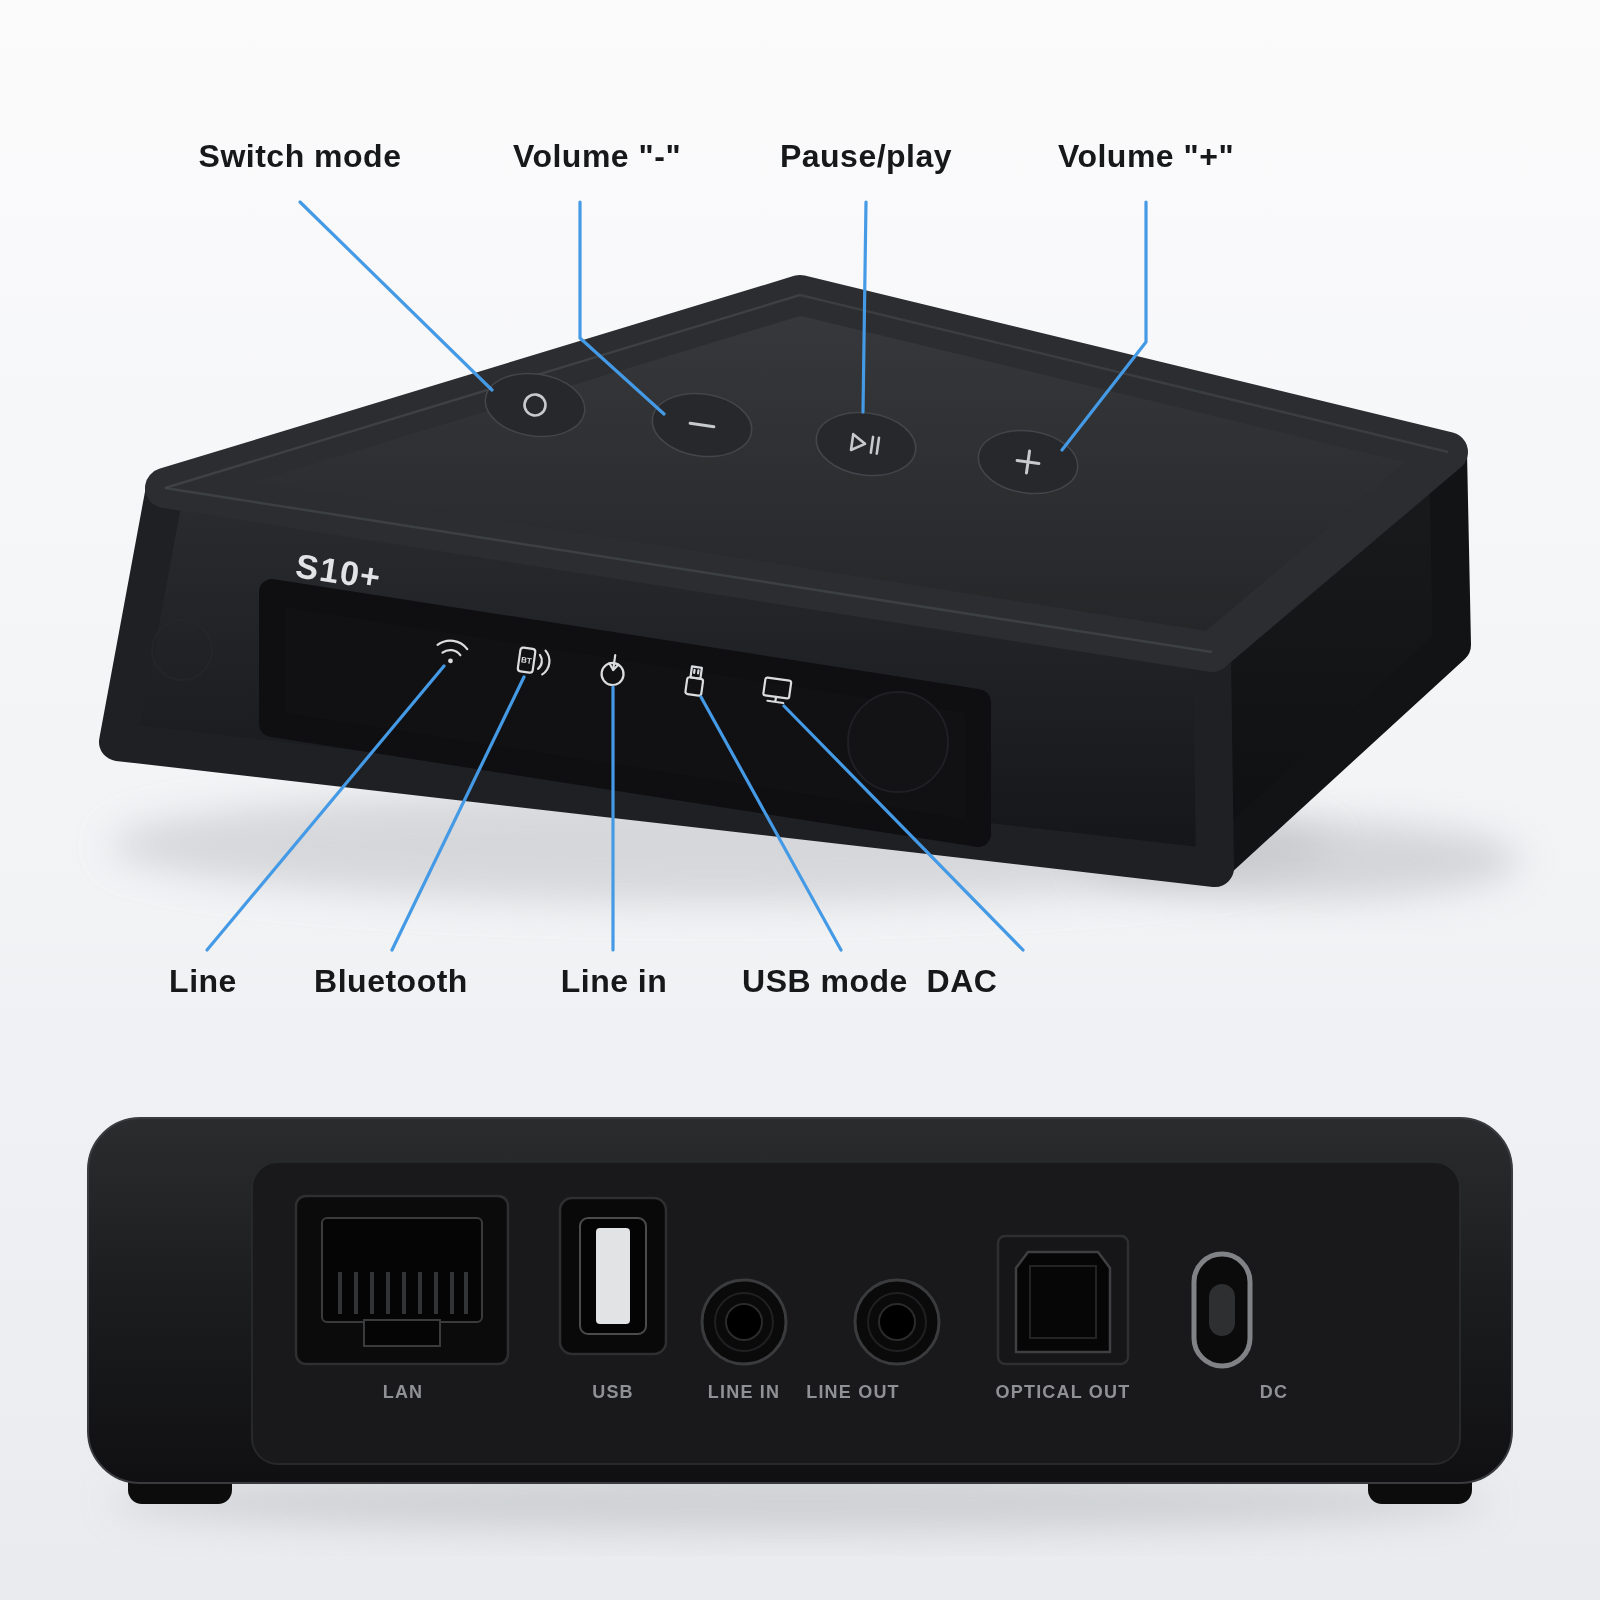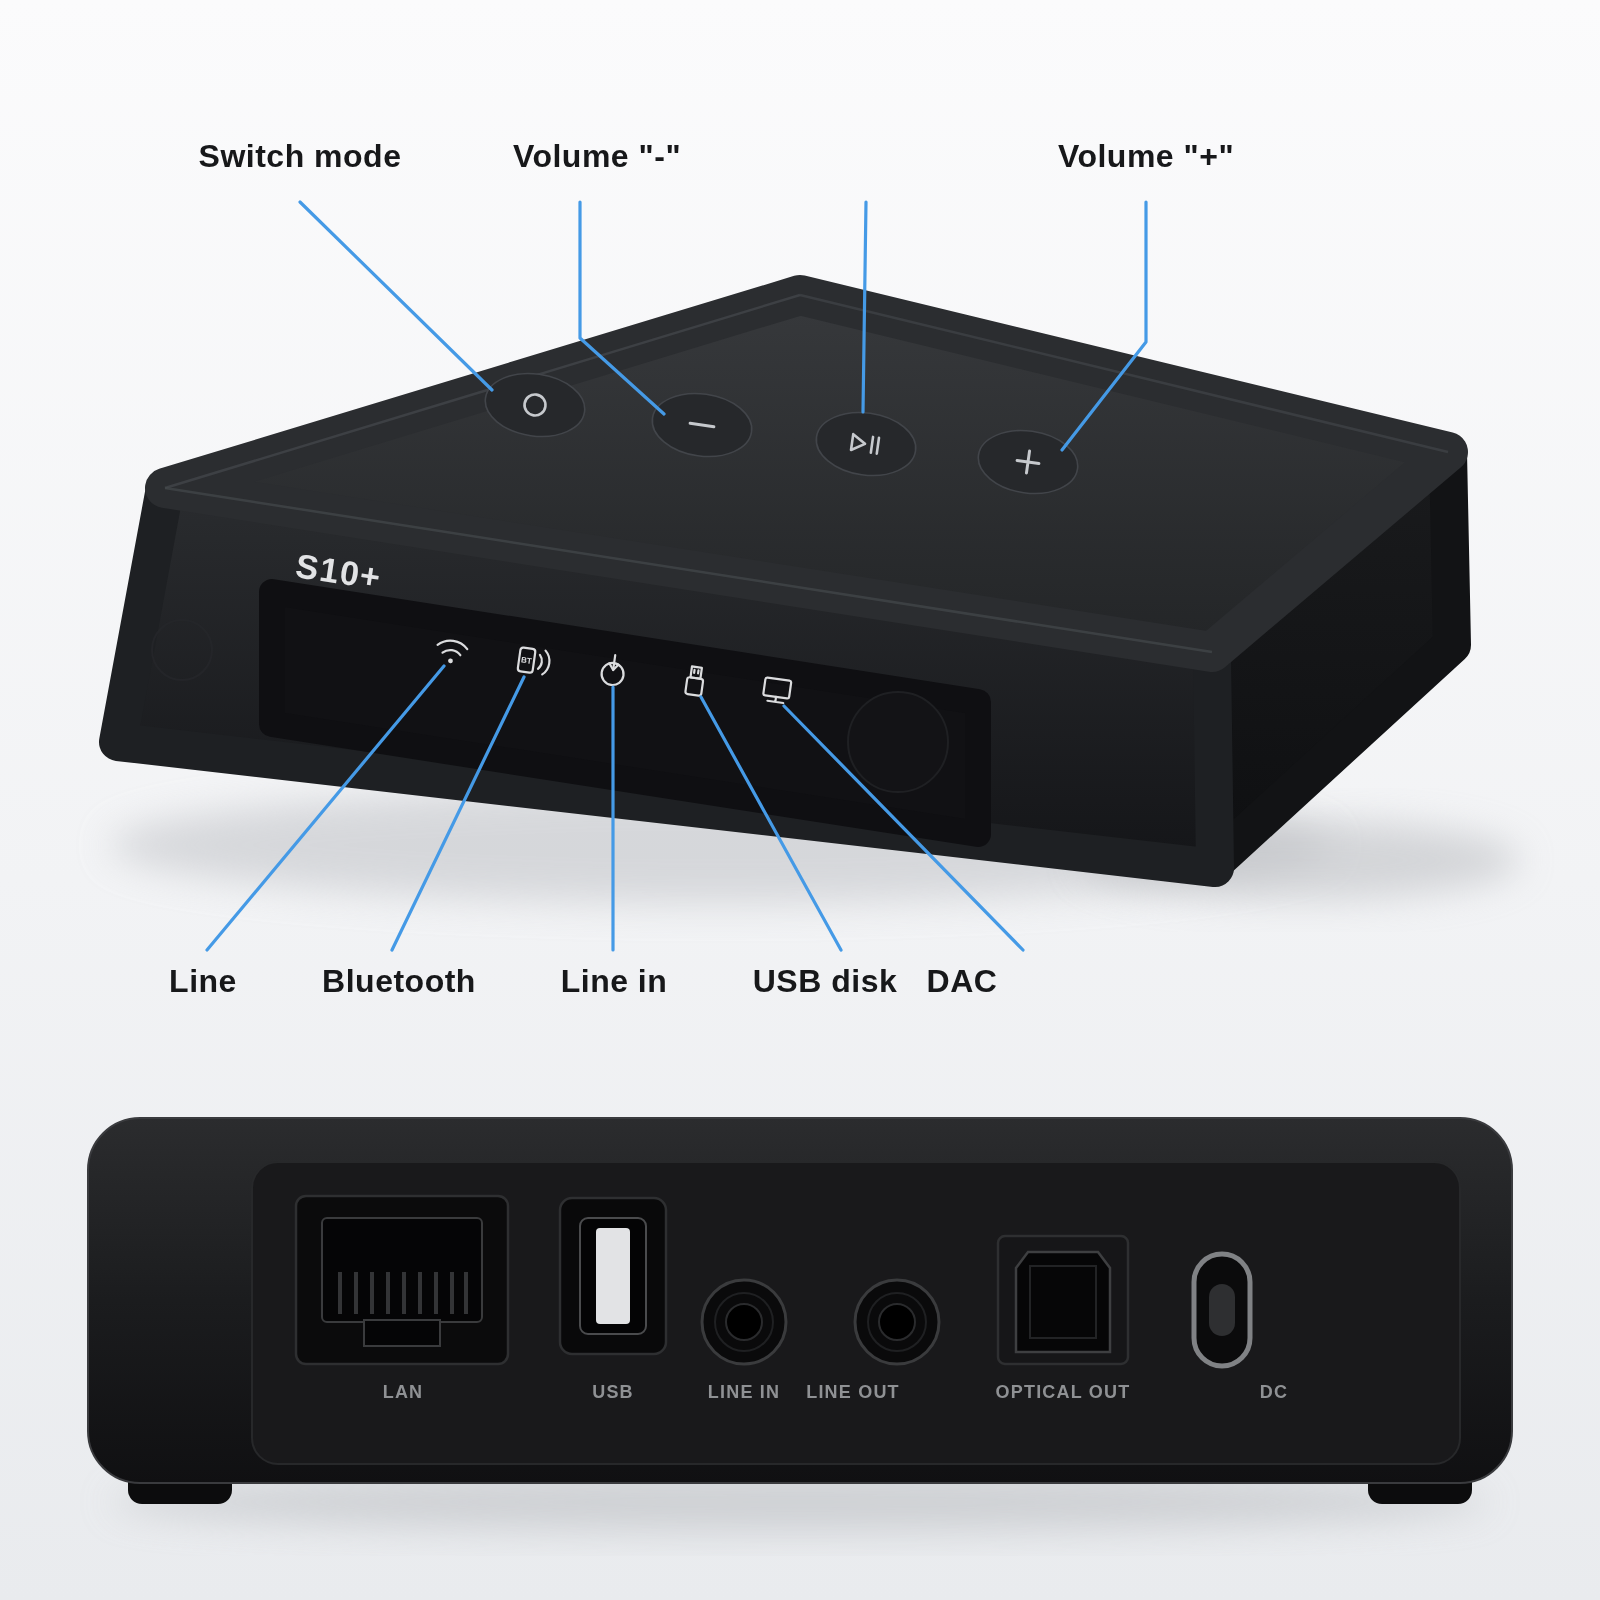--- a/index.html
+++ b/index.html
@@ -196,28 +196,29 @@
 
       <g>
         <rect x="1194" y="1254" width="56" height="112" rx="28" fill="#0b0b0c" stroke="#808285" stroke-width="5"></rect>
         <rect x="1209" y="1284" width="26" height="52" rx="13" fill="#2e2f31"></rect>
       </g>
     </g>
   </svg>
 
   <div class="anno-label" style="left:300px;top:138px">Switch mode</div>
   <div class="anno-label" style="left:597px;top:138px">Volume "-"</div>
+  <div class="anno-label" style="left:866px;top:138px">Pause/play</div>
   <div class="anno-label" style="left:1146px;top:138px">Volume "+"</div>
 
   <div class="model-label">S10+</div>
 
   <div class="anno-label" style="left:203px;top:963px">Line</div>
-  <div class="anno-label" style="left:399px;top:963px">Bluetooth</div>
+  <div class="anno-label" style="left:391px;top:963px">Bluetooth</div>
   <div class="anno-label" style="left:614px;top:963px">Line in</div>
-  <div class="anno-label" style="left:825px;top:963px">USB disk</div>
+  <div class="anno-label" style="left:825px;top:963px">USB mode</div>
   <div class="anno-label" style="left:962px;top:963px">DAC</div>
 
   <div class="port-label" style="left:403px">LAN</div>
   <div class="port-label" style="left:613px">USB</div>
   <div class="port-label" style="left:744px">LINE IN</div>
   <div class="port-label" style="left:853px">LINE OUT</div>
   <div class="port-label" style="left:1063px">OPTICAL OUT</div>
   <div class="port-label" style="left:1274px">DC</div>
 
 </div>

